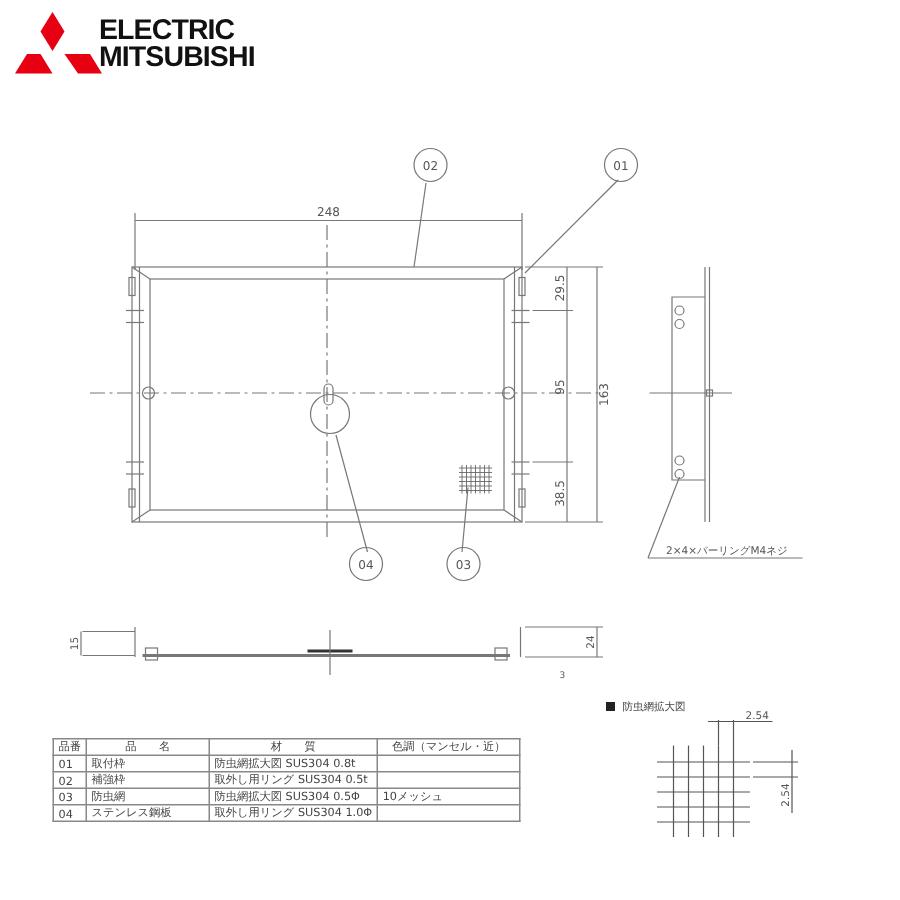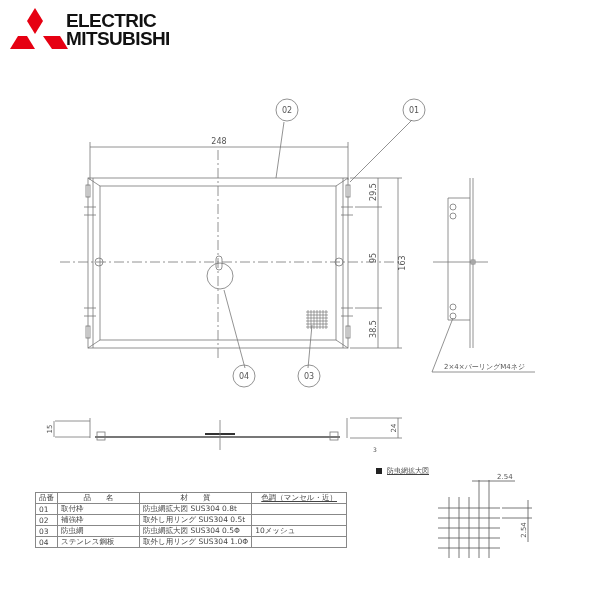--- a/index.html
+++ b/index.html
@@ -8,23 +8,23 @@
   .logo { position: absolute; left: 8px; top: 8px; width: 200px; height: 50px; }
   .brand { position: absolute; left: 66px; top: 12px; font-family: "Liberation Sans", sans-serif;
            font-weight: bold; font-size: 19px; line-height: 18px; color: #111; letter-spacing: -0.6px; }
   .brand span { display: block; }
   svg.drawing { position: absolute; left: 0; top: 0; }
   .parts-table { position: absolute; left: 35px; top: 492px; border-collapse: collapse;
                  font-family: "DejaVu Sans", sans-serif; font-size: 7.5px; color: #444; }
   .parts-table td, .parts-table th { border: 1px solid #888; padding: 0 3px; height: 10px;
                  font-weight: normal; white-space: nowrap; text-align: left; }
   .parts-table th { text-align: center; }
-  .c1 { width: 14px; } .c2 { width: 75px; } .c3 { width: 100px; } .c4 { width: 88px; text-decoration: underline; }
-  .mesh-label { position: absolute; left: 376px; top: 466px; font-size: 7px; color: #444;
-                font-family: "DejaVu Sans", sans-serif; text-decoration: underline; }
+  .c1 { width: 14px; } .c2 { width: 75px; } .c3 { width: 100px; } .c4 { width: 88px; }
+  .mesh-label { position: absolute; left: 404px; top: 466px; font-size: 7px; color: #444;
+                font-family: "DejaVu Sans", sans-serif; }
   .mesh-label .sq { display: inline-block; width: 6px; height: 6px; background: #222; margin-right: 5px; vertical-align: middle; }
   .txt { font-family: "DejaVu Sans", sans-serif; fill: #555; }
 </style>
 </head>
 <body>
 
 <svg class="logo" viewBox="0 0 200 50" width="200" height="50">
   <g fill="#e60012">
     <polygon points="27,0 35,13 27,26 19,13"></polygon>
     <polygon points="19,28 27,41 18,41 2,41 10,28"></polygon>

